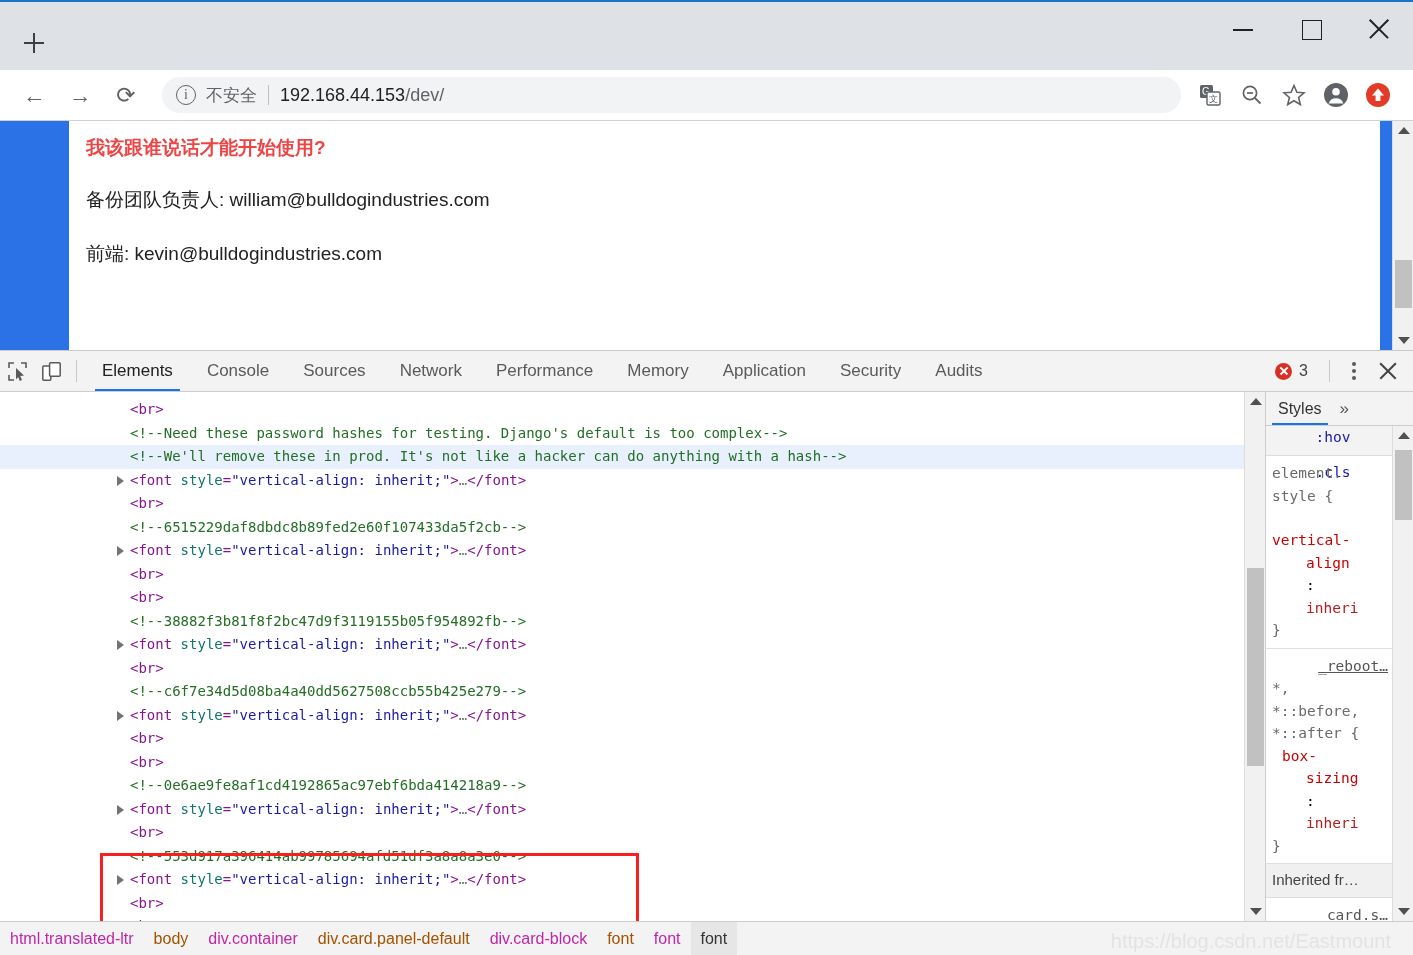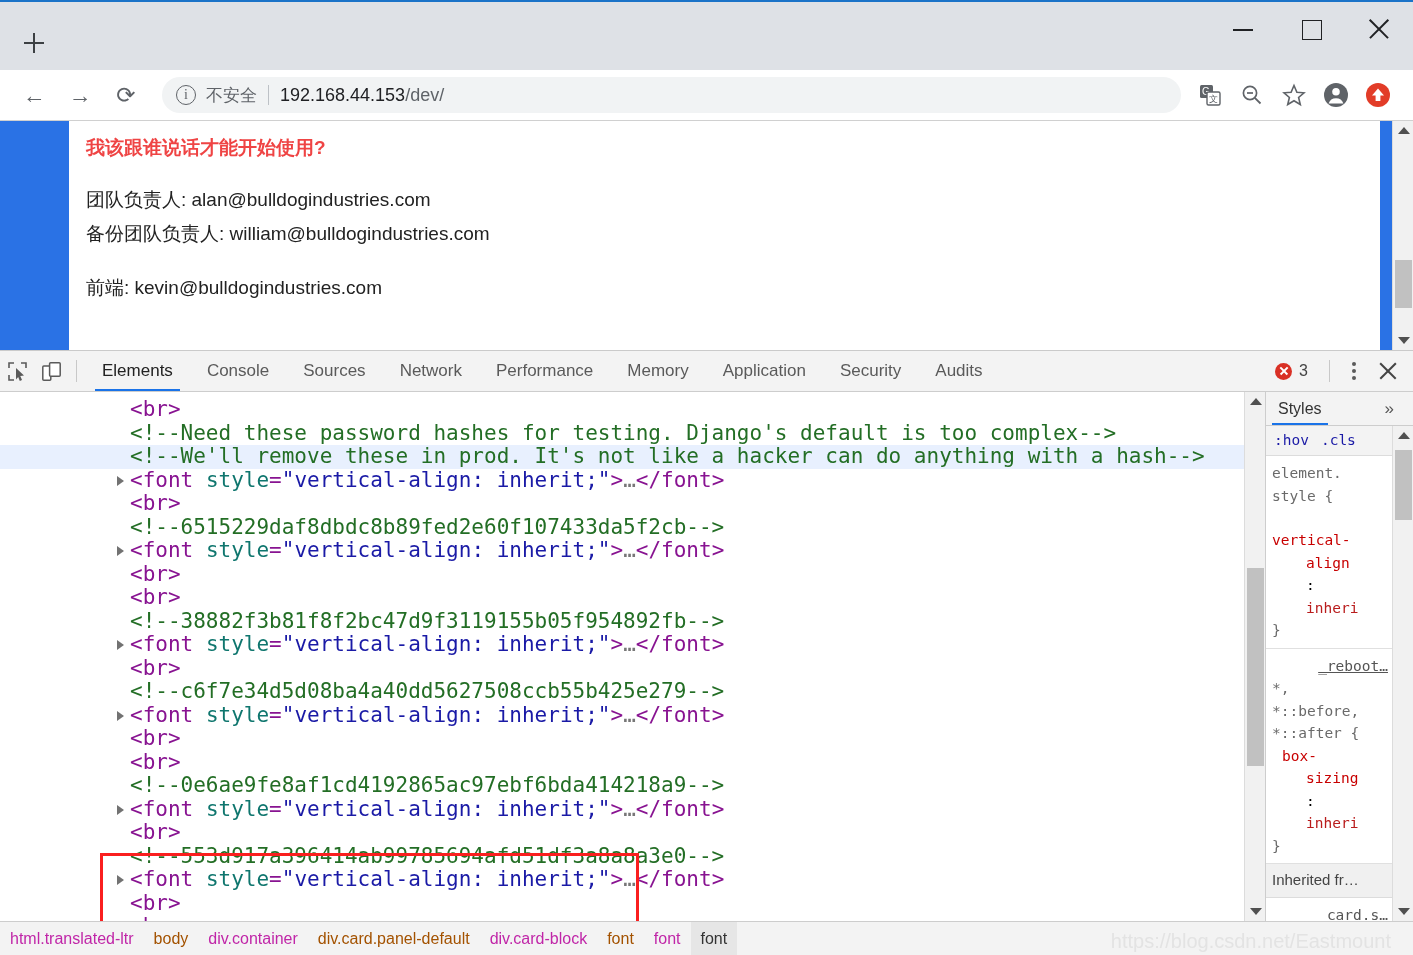--- a/index.html
+++ b/index.html
@@ -366,21 +366,21 @@
     min-width: 0;
   }
   .dom-scroll {
     position: absolute;
     inset: 0;
     padding: 6px 0 0 0;
     overflow: hidden;
   }
   .node {
     font-family: "DejaVu Sans Mono", monospace;
-    font-size: 21px;
+    font-size: 14px;
     line-height: 23.5px;
     white-space: nowrap;
     padding-left: 130px;
     position: relative;
     height: 23.5px;
   }
   .node.hl { background: #e8f0fe; }
   .node .twisty {
     position: absolute;
     left: 117px; top: 7px;
@@ -415,21 +415,20 @@
     min-height: 0;
   }
   .styles-tabs {
     height: 34px;
     background: #f3f3f3;
     border-bottom: 1px solid #cdcdcd;
     display: flex;
     align-items: center;
     flex: 0 0 auto;
     position: relative;
-    gap: 45px;
   }
   .styles-tab {
     padding: 0 10px 0 12px;
     font-size: 16px;
     color: #333;
     height: 100%;
     display: flex; align-items: center;
     position: relative;
     cursor: pointer;
   }
@@ -455,20 +454,21 @@
     line-height: 22.5px;
     min-width: 0;
   }
   .filter-row {
     height: 30px;
     background: #f3f3f3;
     border-bottom: 1px solid #dcdcdc;
     display: flex; align-items: center;
     padding-left: 8px;
     gap: 12px;
+    flex-direction: column;
   }
   .pseudo {
     color: #1a1aa6;
     font-family: "DejaVu Sans Mono", monospace;
     font-size: 14.5px;
     cursor: pointer;
   }
   .rule {
     padding: 6px 0 6px 6px;
     border-bottom: 1px solid #e0e0e0;
@@ -593,21 +593,20 @@
             <path d="M13 6.5 L19 13.5 H15.4 V19 H10.6 V13.5 H7 Z" fill="#fff"></path>
           </svg>
       </div>
     </div>
   </div>
 
   <div class="viewport">
     <div class="page-sidebar"></div>
     <div class="page-body">
       <div class="page-h">我该跟谁说话才能开始使用?</div>
-      <div class="page-line">团队负责人: alan@bulldogindustries.com</div>
       <div class="page-line">备份团队负责人: william@bulldogindustries.com</div>
       <div class="page-gap"></div>
       <div class="page-line">前端: kevin@bulldogindustries.com</div>
     </div>
     <div class="page-rail"></div>
     <div class="vscroll">
       <div class="arr up">
           <div class="tri up"></div>
         </div>
       <div class="thumb" style="top:139px; height:48px;"></div>

